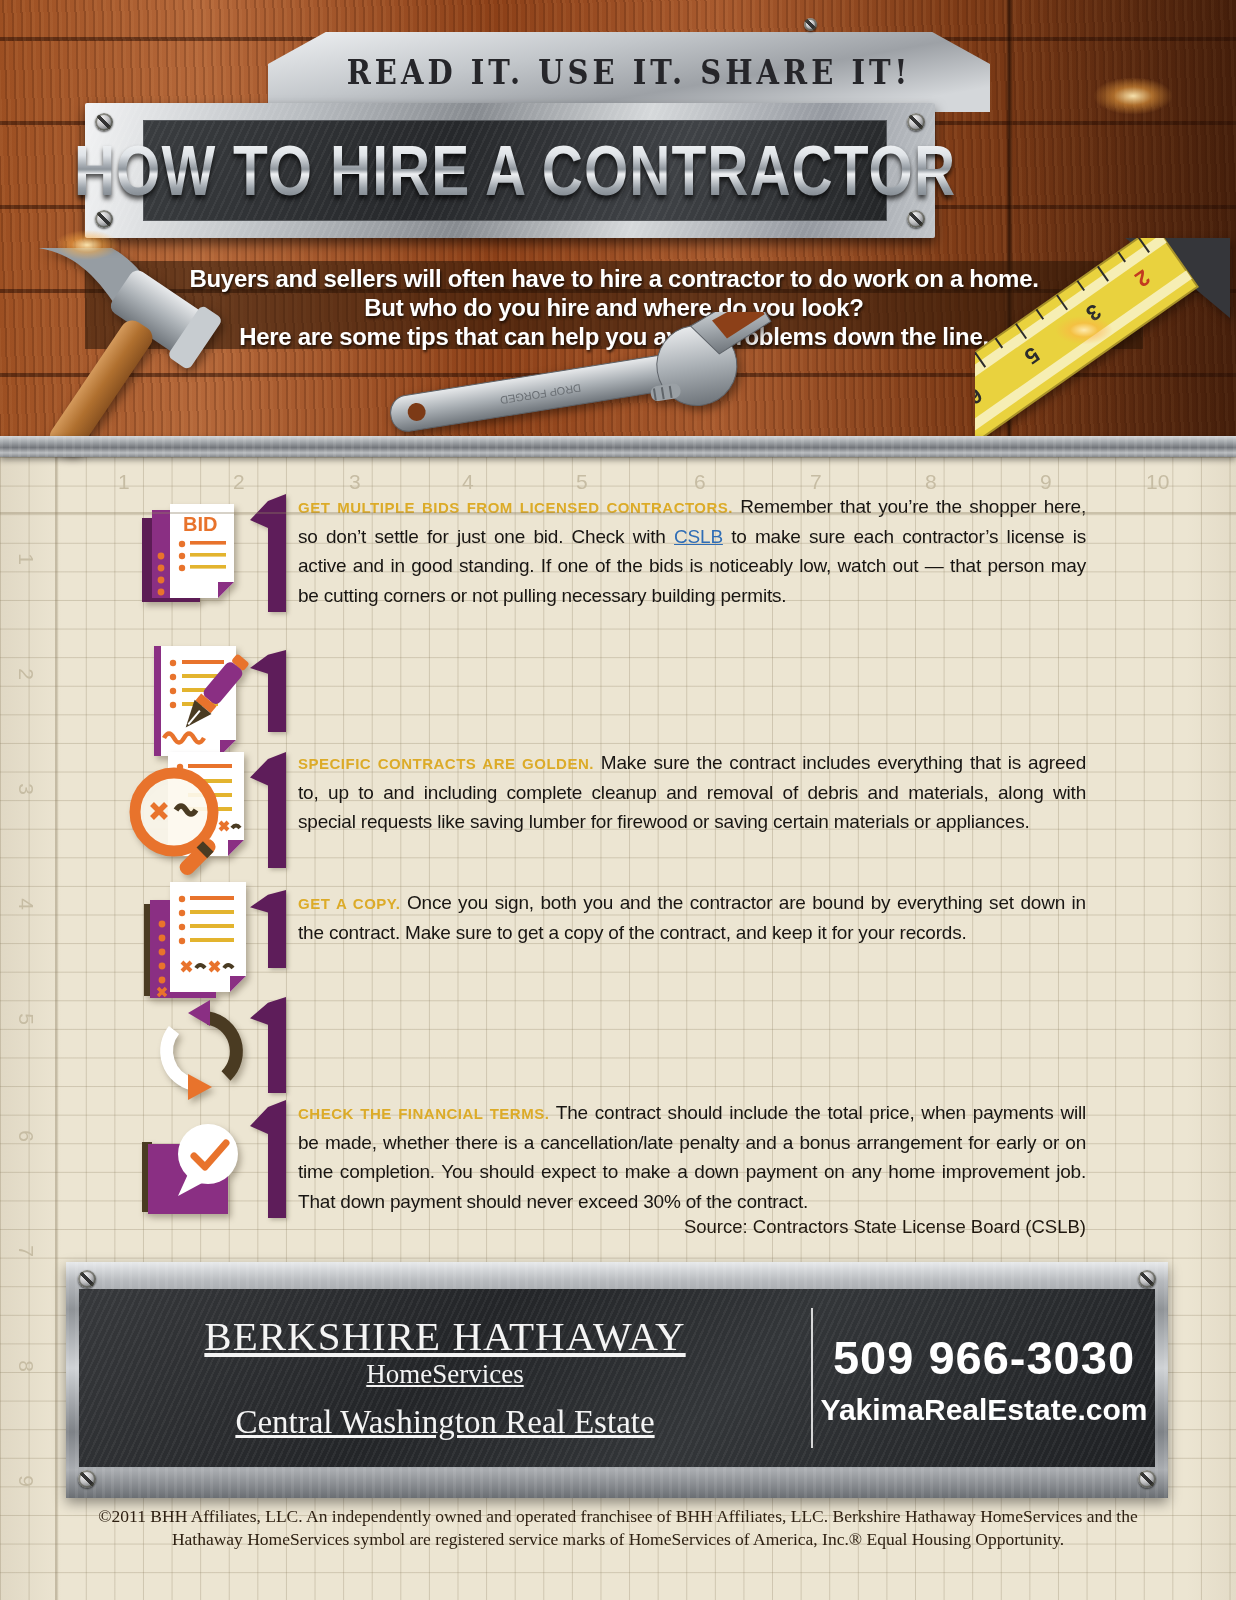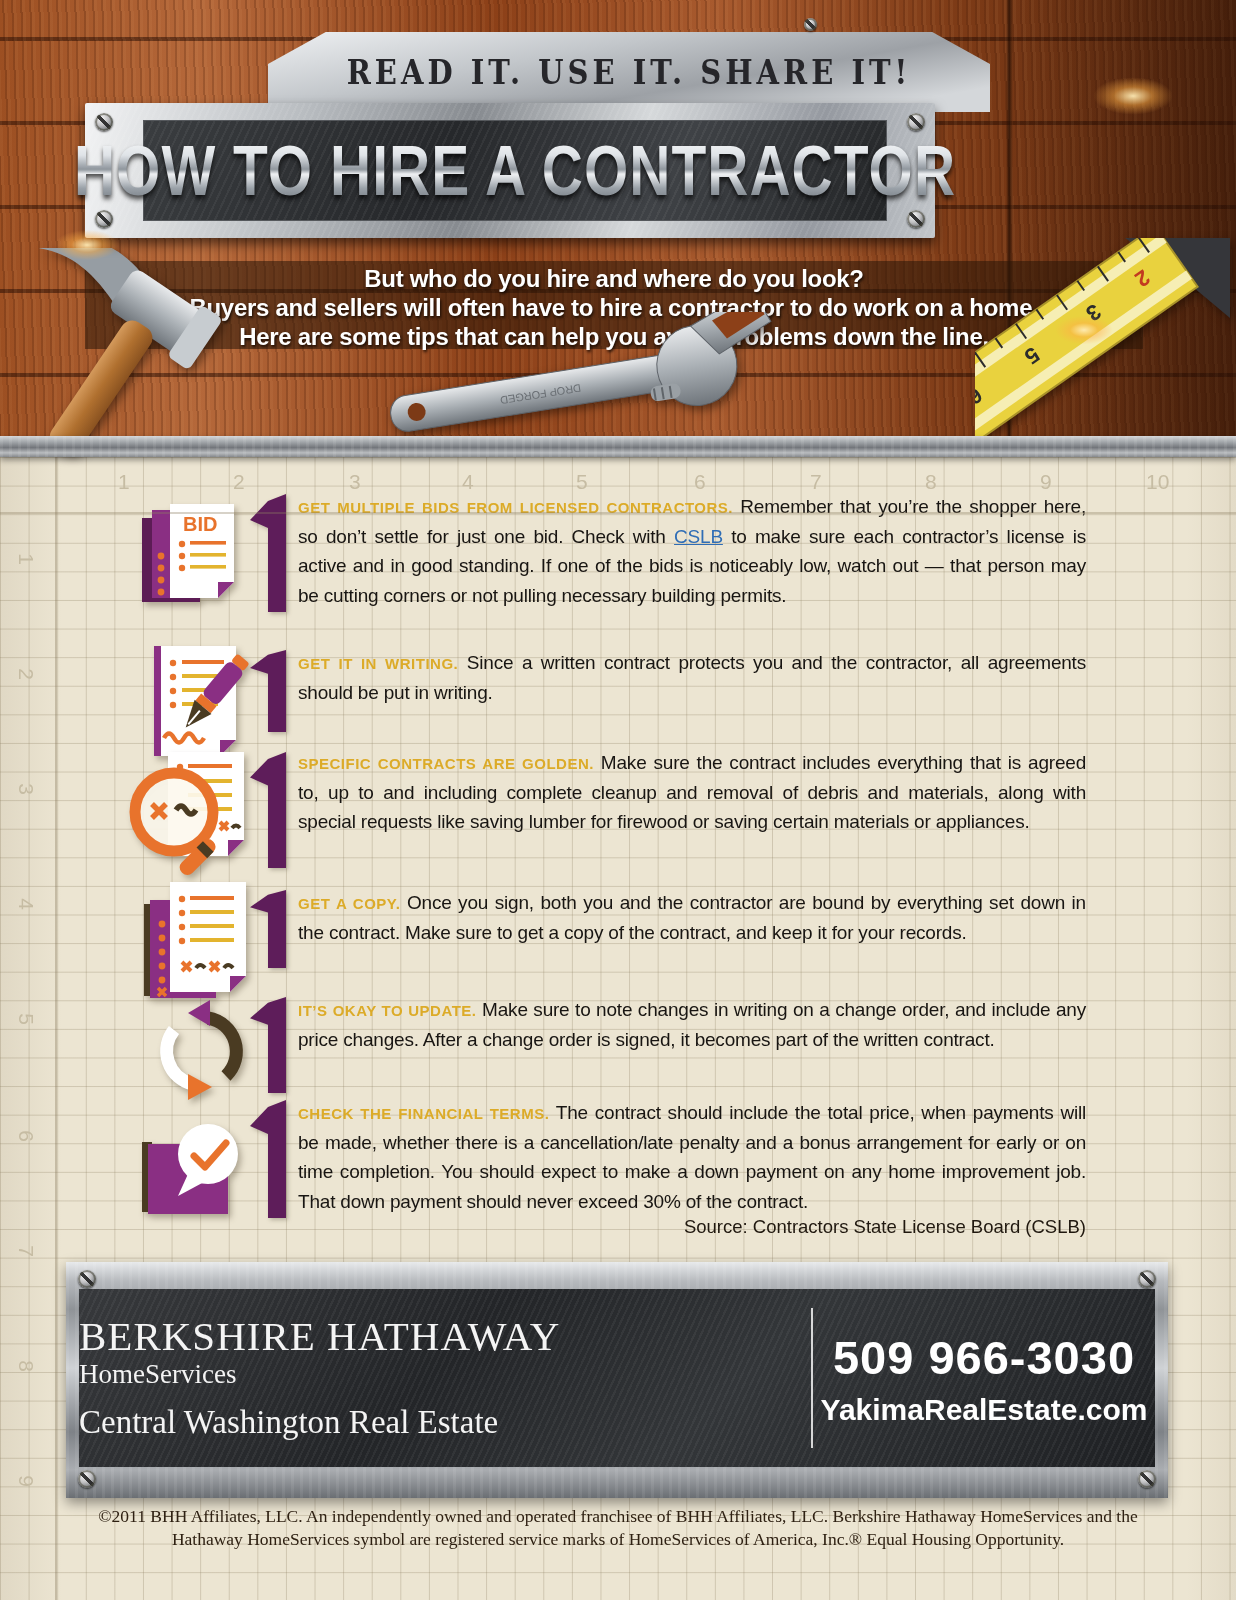--- a/index.html
+++ b/index.html
@@ -86,21 +86,21 @@
   
   .plate{position:absolute;left:66px;top:805px;width:1102px;height:236px;box-sizing:border-box;
     padding:27px 13px 31px;box-shadow:0 5px 12px rgba(0,0,0,.4);
     background:
       repeating-linear-gradient(90deg, rgba(255,255,255,.07) 0 3px, rgba(0,0,0,0) 3px 9px),
       linear-gradient(180deg,#e8eaec 0%,#b7babe 8%,#8f9397 20%,#cfd2d5 45%,#7e8287 72%,#aaadb1 88%,#6a6e73 100%);}
   .plate-inner{height:100%;display:flex;align-items:center;
     background:
       repeating-linear-gradient(115deg, rgba(255,255,255,.05) 0 2px, rgba(0,0,0,0) 2px 6px),
       linear-gradient(135deg,#37393c,#232528 35%,#333639 60%,#1e2023 100%);}
-  .brand-block{flex:1;text-align:left;color:#f4f4f4;font-family:"Liberation Serif",serif;}
+  .brand-block{flex:1;text-align:center;color:#f4f4f4;font-family:"Liberation Serif",serif;text-decoration:underline;}
   .brand-name{font-size:41px;letter-spacing:1px;line-height:1.0;}
   .brand-sub{font-size:27px;margin-top:2px;}
   .brand-region{font-size:33px;margin-top:14px;}
   .plate-divider{width:2px;height:140px;background:rgba(245,245,245,.85);}
   .contact-block{width:342px;text-align:center;color:#fff;}
   .phone{font-size:47px;font-weight:bold;letter-spacing:1px;}
   .website{font-size:30px;font-weight:bold;margin-top:8px;}
 
   .legal{position:absolute;left:43px;top:1048px;width:1150px;margin:0;text-align:center;
     font-family:"Liberation Serif",serif;font-size:17.5px;line-height:1.32;color:#2e2012;}
@@ -170,22 +170,22 @@
             <line x1="148" y1="255" x2="160" y2="255"></line>
         </g>
         <text x="176" y="60" font-size="22" font-weight="bold" fill="#c23a20" transform="rotate(90 184 52)">2</text>
         <text x="176" y="120" font-size="22" font-weight="bold" fill="#2c2c2c" transform="rotate(90 184 112)">3</text>
         <text x="176" y="195" font-size="22" font-weight="bold" fill="#2c2c2c" transform="rotate(90 184 187)">5</text>
         <text x="176" y="265" font-size="22" font-weight="bold" fill="#2c2c2c" transform="rotate(90 184 257)">6</text>
       </g>
     </svg>
 
     <div class="intro-band">
+      <p>Buyers and sellers will often have to hire a contractor to do work on a home.</p>
       <p>But who do you hire and where do you look?</p>
-      <p>Buyers and sellers will often have to hire a contractor to do work on a home.</p>
       <p>Here are some tips that can help you avoid problems down the line.</p>
     </div>
 
     <div class="plaque">
       <span>READ IT. USE IT. SHARE IT!</span>
     </div>
     <span class="screw small" style="left:804px;top:18px;z-index:5;"></span>
 
     <div class="title-bar">
       <div class="title-panel">
@@ -274,23 +274,20 @@
         <rect x="63" y="4" width="16" height="10" rx="3" fill="#e8732c"></rect>
         <rect x="61" y="14" width="20" height="44" rx="6" fill="#8a2f83"></rect>
         <rect x="61" y="58" width="20" height="9" fill="#e8732c"></rect>
         <path d="M71 94 L60 67 H82 Z" fill="#4a3b22"></path>
         <line x1="71" y1="90" x2="71" y2="72" stroke="#ffffff" stroke-width="2"></line>
       </g>
     </svg>
     <svg class="num" style="top:193px;height:82px;" viewBox="0 0 38 118" preserveAspectRatio="none" aria-label="1">
       <polygon points="36,0 36,118 18,118 18,34 0,26 18,7" fill="#5e1d5a"></polygon>
     </svg>
-    <p class="tip-text" style="top:191px;">
-      <span class="tip-heading">GET IT IN WRITING.</span><span> Since a written contract protects you and the contractor, all agreements should be put in writing.</span>
-    </p>
 
     <svg class="icon" style="left:124px;top:291px;" width="136" height="140" viewBox="0 0 136 140">
       <path d="M44 4 H120 V92 L104 108 H44 Z" fill="#ffffff"></path>
       <path d="M120 92 L104 108 V92 Z" fill="#8a2f83"></path>
       <circle cx="56" cy="19" r="3.2" fill="#e8732c"></circle>
         <rect x="64" y="16" width="44" height="4" fill="#e8732c"></rect>
       <rect x="64" y="31" width="44" height="4" fill="#e3b42e"></rect>
       <rect x="64" y="45" width="44" height="4" fill="#e3b42e"></rect>
       <rect x="64" y="59" width="44" height="4" fill="#e3b42e"></rect>
       <path d="M96 82 l8 -8 M96 74 l8 8" stroke="#e8732c" stroke-width="4"></path>
@@ -347,23 +344,20 @@
 
     <svg class="icon" style="left:146px;top:541px;" width="104" height="104" viewBox="0 0 104 104">
       <path d="M62 20 A34 34 0 0 1 80 78" stroke="#4a3b22" stroke-width="13" fill="none"></path>
       <path d="M28 32 A34 34 0 0 0 46 86" stroke="#ffffff" stroke-width="13" fill="none"></path>
       <polygon points="64,2 64,28 42,15" fill="#8a2f83"></polygon>
       <polygon points="42,76 42,102 66,89" fill="#e8732c"></polygon>
     </svg>
     <svg class="num" style="top:540px;height:96px;" viewBox="0 0 38 118" preserveAspectRatio="none" aria-label="1">
       <polygon points="36,0 36,118 18,118 18,34 0,26 18,7" fill="#5e1d5a"></polygon>
     </svg>
-    <p class="tip-text" style="top:538px;">
-      <span class="tip-heading">IT’S OKAY TO UPDATE.</span><span> Make sure to note changes in writing on a change order, and include any price changes. After a change order is signed, it becomes part of the written contract.</span>
-    </p>
 
     <svg class="icon" style="left:132px;top:663px;" width="112" height="100" viewBox="0 0 112 100">
       <rect x="10" y="22" width="10" height="70" fill="#4a3b22"></rect>
       <rect x="16" y="24" width="80" height="70" fill="#8a2f83"></rect>
       <path d="M56 54 L46 76 L72 62 Z" fill="#ffffff"></path>
       <circle cx="76" cy="34" r="30" fill="#ffffff"></circle>
       <path d="M62 36 l11 11 l21 -24" stroke="#e8732c" stroke-width="7" fill="none" stroke-linecap="round" stroke-linejoin="round"></path>
     </svg>
     <svg class="num" style="top:643px;height:118px;" viewBox="0 0 38 118" preserveAspectRatio="none" aria-label="1">
       <polygon points="36,0 36,118 18,118 18,34 0,26 18,7" fill="#5e1d5a"></polygon>

